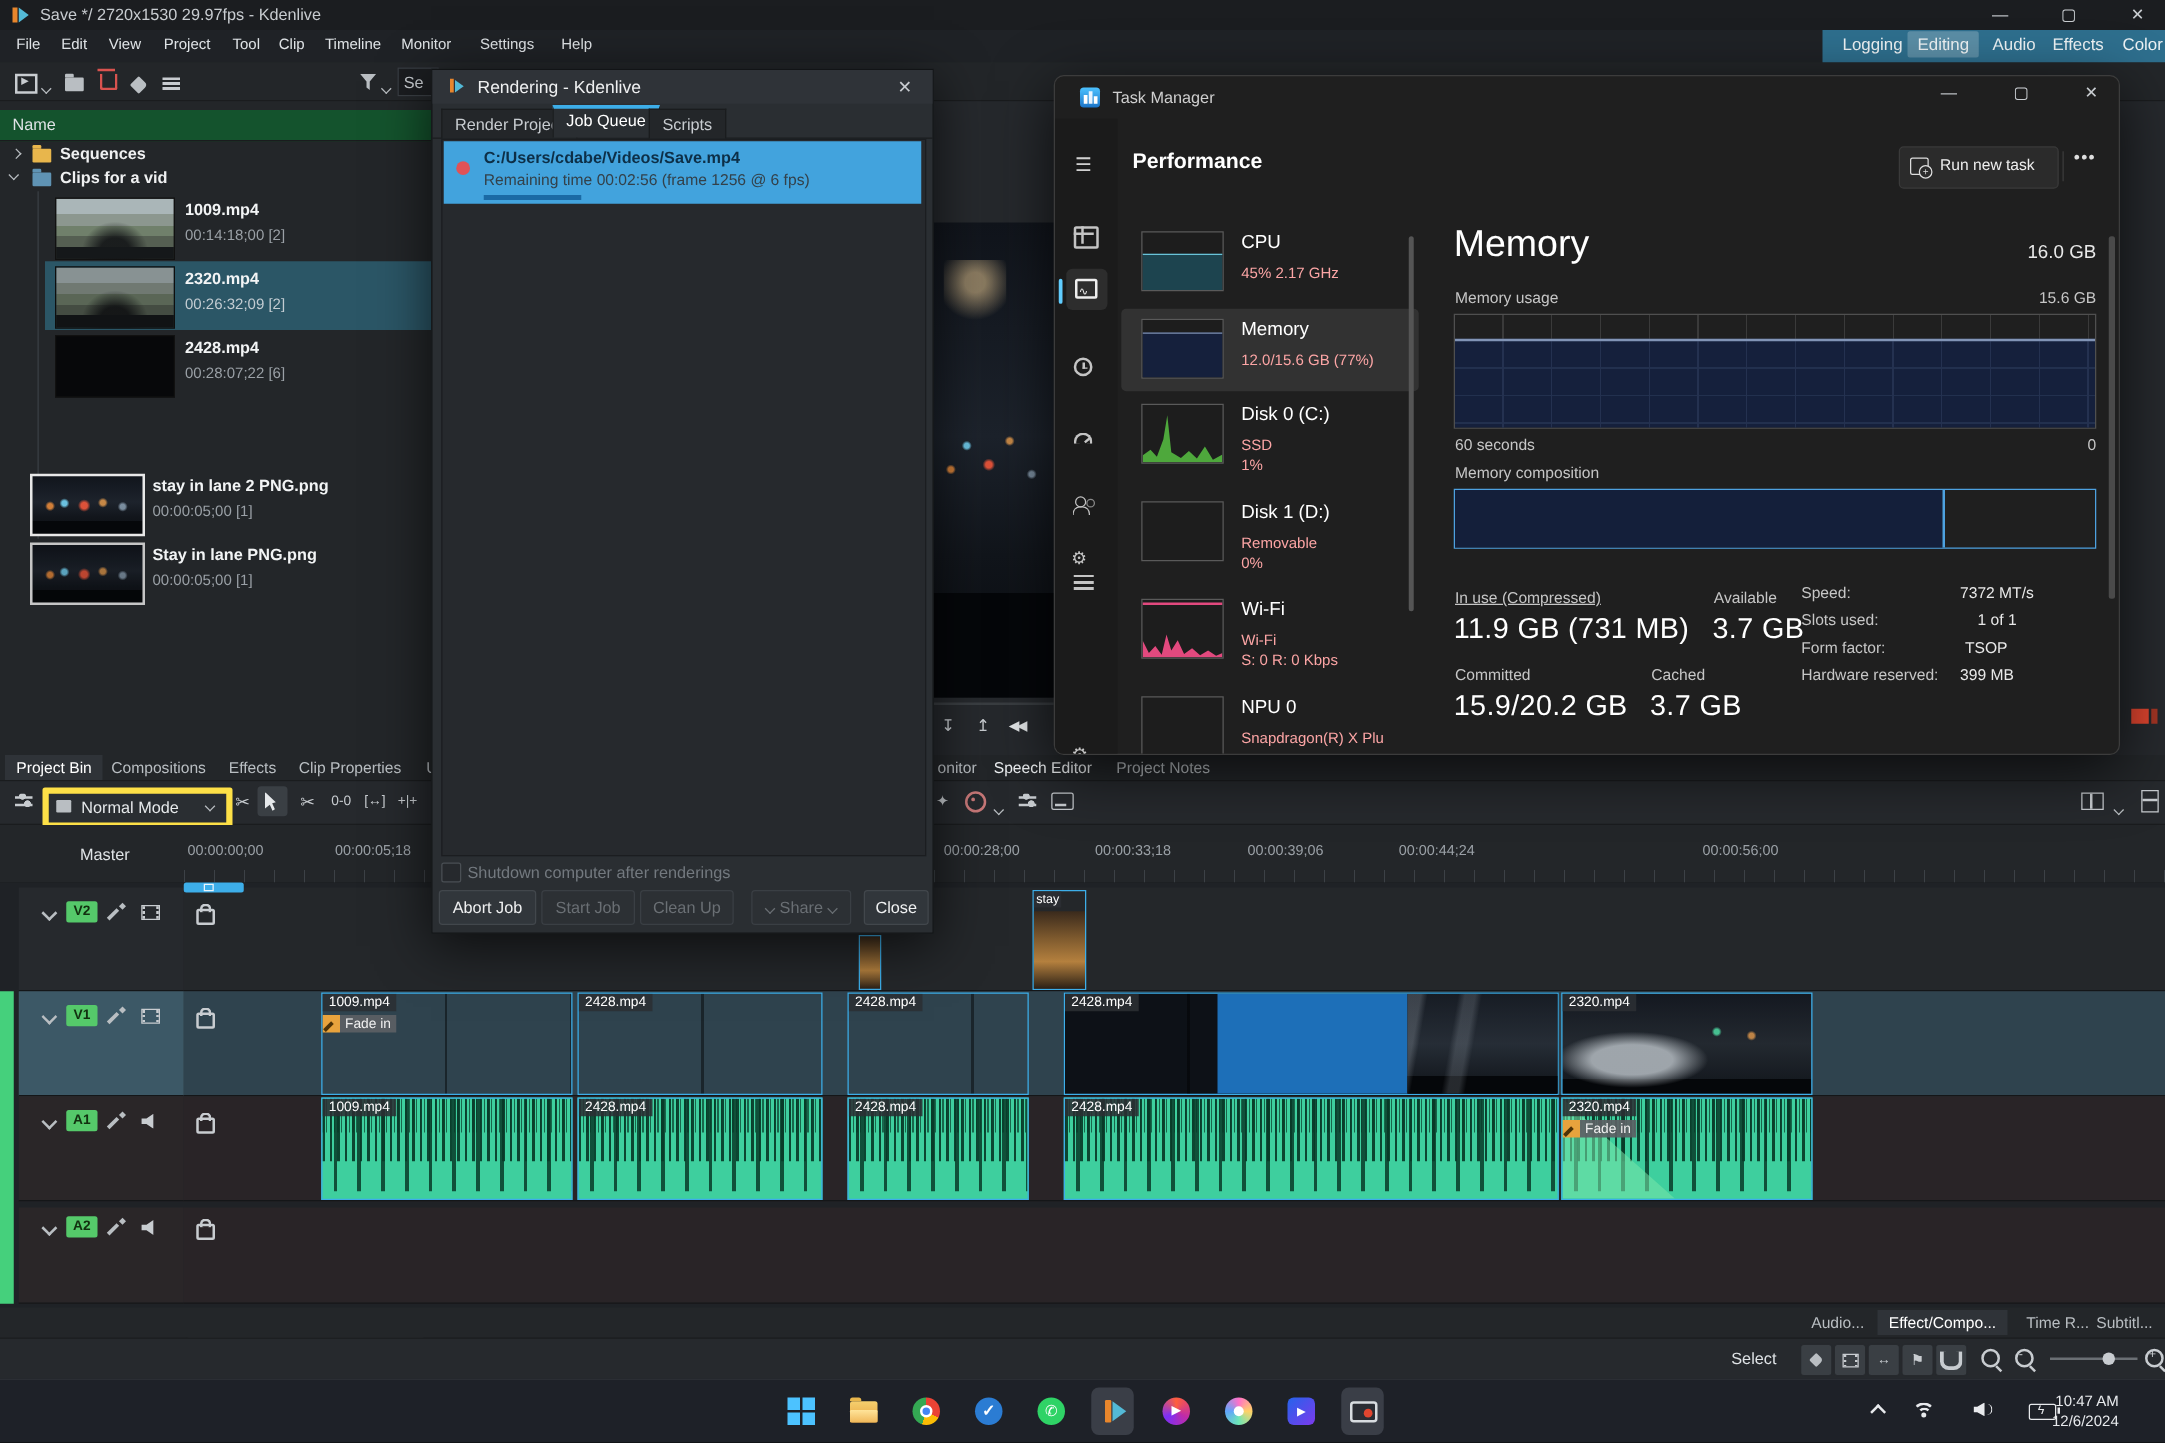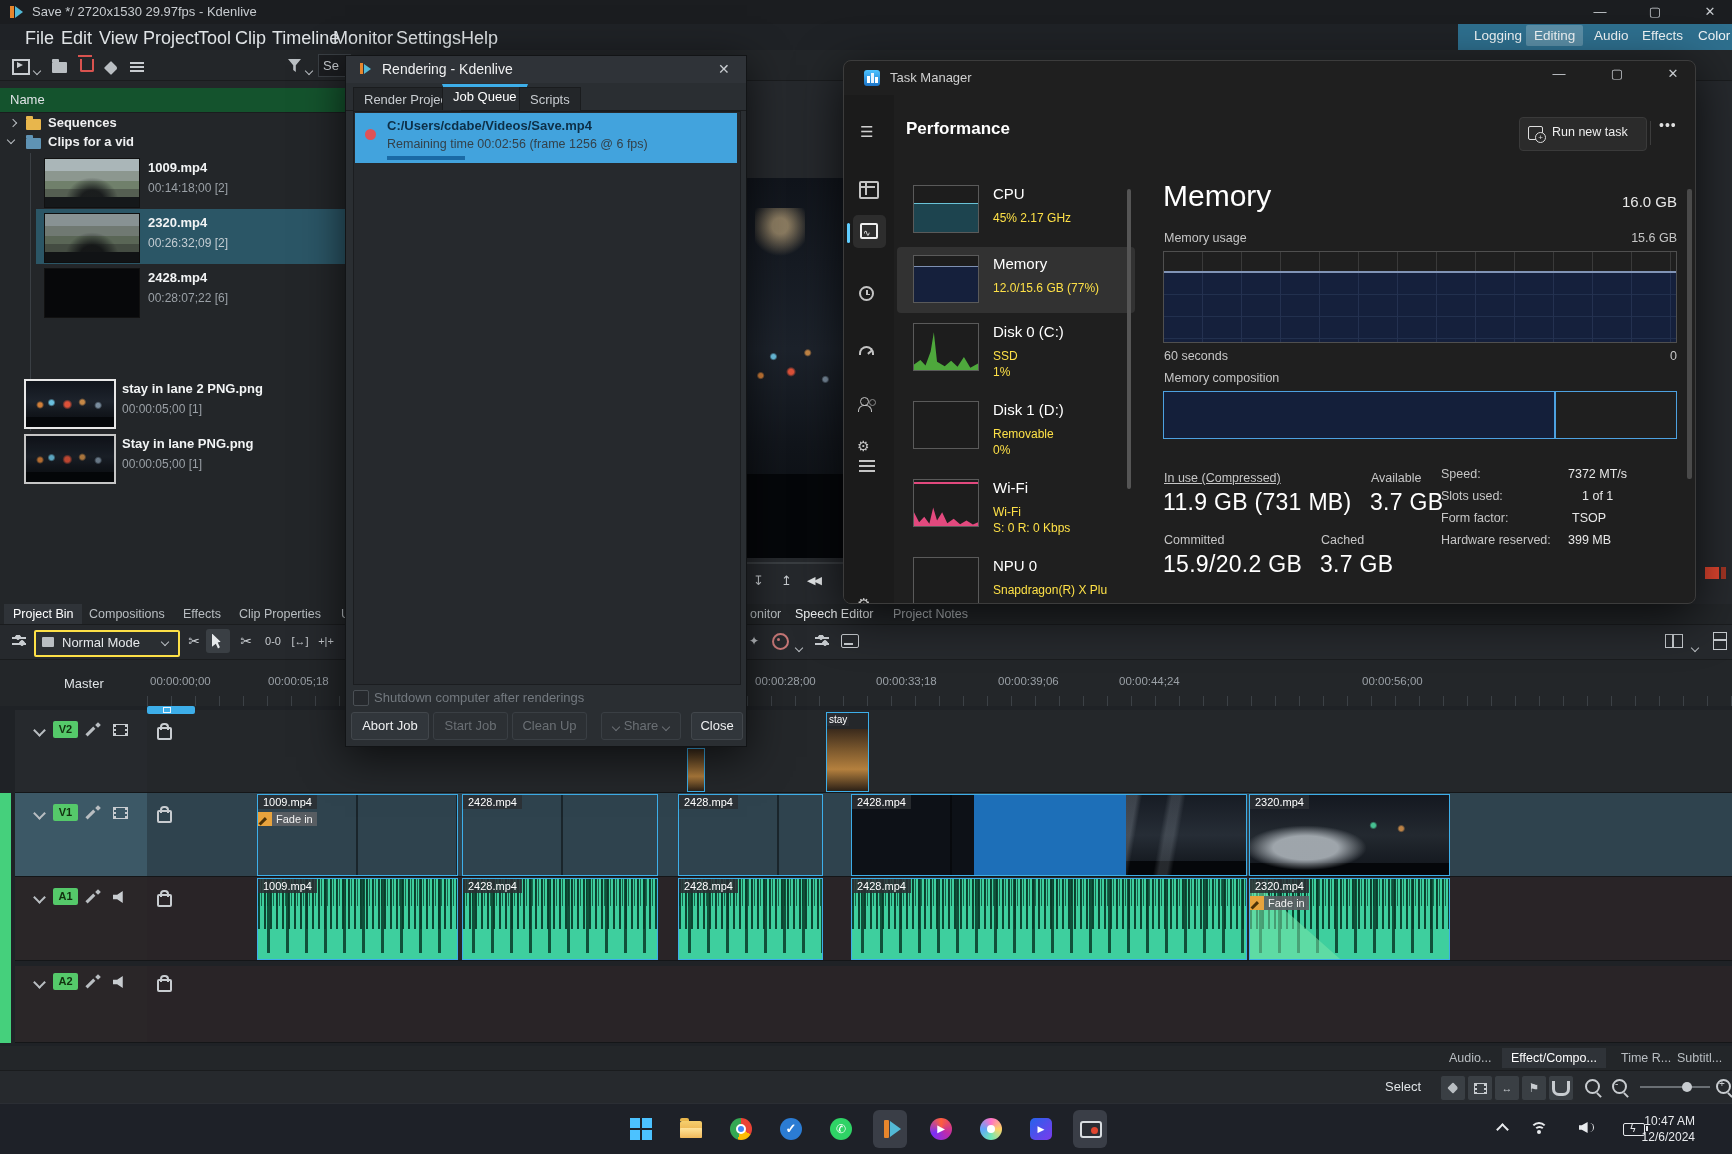--- a/index.html
+++ b/index.html
@@ -42,21 +42,21 @@
     radial-gradient(circle,#c8ccd0 0 2.5px,transparent 3px) 6px 4px/8px 8px no-repeat;}
   .subtboxi{width:16px;height:12px;border:1.5px solid #c8ccd0;border-radius:2px;display:inline-block;position:relative;}
   .subtboxi:before{content:"";position:absolute;left:2px;bottom:2px;width:9px;height:2px;background:#c8ccd0;}
   .spliti{width:16px;height:12px;border:1.5px solid #c8ccd0;display:inline-block;position:relative;}
   .spliti:before{content:"";position:absolute;left:6px;top:0;bottom:0;width:2px;background:#c8ccd0;}
   .magi{width:11px;height:11px;border:2px solid #c8ccd0;border-radius:50%;display:inline-block;position:relative;}
   .magi:after{content:"";position:absolute;right:-4px;bottom:-4px;width:6px;height:2px;background:#c8ccd0;transform:rotate(45deg);}
   .magneti{width:12px;height:12px;border:3px solid #c8ccd0;border-bottom:none;border-radius:7px 7px 0 0;display:inline-block;transform:rotate(180deg);}
 
   
-  .menu-item{padding:3px 7px;color:#dfe3e6;font-size:18px;margin-left:12px;}
+  .menu-item{padding:3px 7px;color:#dfe3e6;font-size:12px;}
   .ws-tab{padding:3px 8px;color:#eef3f5;font-size:13.5px;border-radius:2px;}
   .ws-tab.active{background:rgba(255,255,255,.22);}
   .winbtn{width:30px;height:22px;text-align:center;line-height:22px;color:#c8ccd0;font-size:13px;}
 
   
   .bin-name{font-weight:bold;font-size:13px;color:#f2f4f5;}
   .bin-meta{font-size:12px;color:#9aa0a6;margin-top:3px;}
   .bin-thumb{border:1px solid #111;box-sizing:border-box;}
   .bin-thumb.pngb{border:2px solid #e8e8e8;}
 
@@ -86,21 +86,21 @@
   .rtab{height:23px;line-height:23px;padding:0 10px;font-size:13px;color:#c8ccd0;background:#232629;border:1px solid #1a1c1e;border-bottom:none;display:inline-block;}
   .rtab.active{background:#2a2e32;color:#fff;border-top:3px solid #3daee9;line-height:20px;}
   .dlg-btn{height:26px;line-height:26px;text-align:center;background:#31363b;border:1px solid #42474c;border-radius:3px;font-size:13px;color:#eff0f1;}
   .dlg-btn.dis{color:#6a6f74;background:#2c3034;border-color:#3a3f44;}
 
   
   #tm{background:#1f1f1f;border:1px solid #3c3c3c;border-radius:8px;box-shadow:0 12px 48px rgba(0,0,0,.7);overflow:hidden;}
   .tm-nav{width:20px;height:18px;position:relative;}
   .tm-txt{color:#cfcfcf;}
   .tm-item-name{font-size:15px;color:#fff;}
-  .tm-item-sub{font-size:12px;color:#fde047;margin-top:4px;}
+  .tm-item-sub{font-size:12px;color:#fca5a5;margin-top:4px;}
   .mg{width:66px;height:48px;border:1px solid #5a5a5a;background:#1d1d1d;position:relative;overflow:hidden;box-sizing:border-box;}
   .mg .fill{position:absolute;left:0;right:0;bottom:0;}
   .mg-cpu .fill{height:60%;background:#1d444f;border-top:1.5px solid #69c3d8;}
   .mg-mem .fill{height:76%;background:#15203c;border-top:1.5px solid #7e90b2;}
   .mg-disk .fill{height:100%;background:#4ea83c;clip-path:polygon(0 88%,10% 78%,18% 90%,26% 60%,31% 18%,36% 82%,48% 92%,58% 80%,68% 93%,78% 72%,88% 95%,100% 86%,100% 100%,0 100%);}
   .mg-wifi .fill{height:100%;background:#e2497e;clip-path:polygon(0 70%,8% 92%,16% 80%,24% 95%,30% 60%,36% 88%,44% 70%,52% 94%,62% 84%,72% 96%,82% 88%,92% 97%,100% 92%,100% 100%,0 100%);}
   .mg-wifi:after{content:"";position:absolute;left:0;right:0;top:2px;height:2px;background:#e2497e;}
   .stat-label{font-size:12.5px;color:#c6c6c6;}
   .stat-value{font-size:23px;color:#fff;font-weight:300;letter-spacing:.3px;}
   .det-label{font-size:12.5px;color:#c6c6c6;}
@@ -252,21 +252,21 @@
     <div class="abs tl-tab" style="left:174px;top:0;">Effects</div>
     <div class="abs tl-tab" style="left:230px;top:0;">Clip Properties</div>
     <div class="abs tl-tab" style="left:332px;top:0;">U</div>
     <div class="abs tl-tab" style="left:741px;top:0;">onitor</div>
     <div class="abs tl-tab" style="left:786px;top:0;color:#eef1f3;">Speech Editor</div>
     <div class="abs tl-tab" style="left:884px;top:0;">Project Notes</div>
   </div>
 
   <div class="abs" style="left:0;top:625px;width:1732px;height:34px;background:#26292d;border-bottom:1px solid #1a1c1e;">
     <div class="abs" style="left:12px;top:10px;"><span class="slidersi"></span></div>
-    <div class="abs" style="left:34px;top:5px;width:142px;height:23px;background:#2a2e32;border:2px solid #fde047;border-radius:2px;">
+    <div class="abs" style="left:34px;top:5px;width:142px;height:23px;background:#2a2e32;border:5px solid #fde047;border-radius:2px;">
       <span class="abs" style="left:6px;top:5px;width:12px;height:10px;background:#b9bec2;border-radius:1px;"></span>
       <span class="abs txt" style="left:26px;top:3px;color:#e6e9eb;">Normal Mode</span>
       <span class="abs chev sm" style="left:126px;top:7px;"></span>
     </div>
     <div class="abs tool-ic" style="left:182px;top:4px;">
         <span style="color:#c8ccd0;font-size:14px;">✂</span>
       </div>
     <div class="abs tool-ic" style="left:206px;top:4px;background:#3a3f44;border-radius:3px;">
         <span class="pointeri"></span>
       </div>

